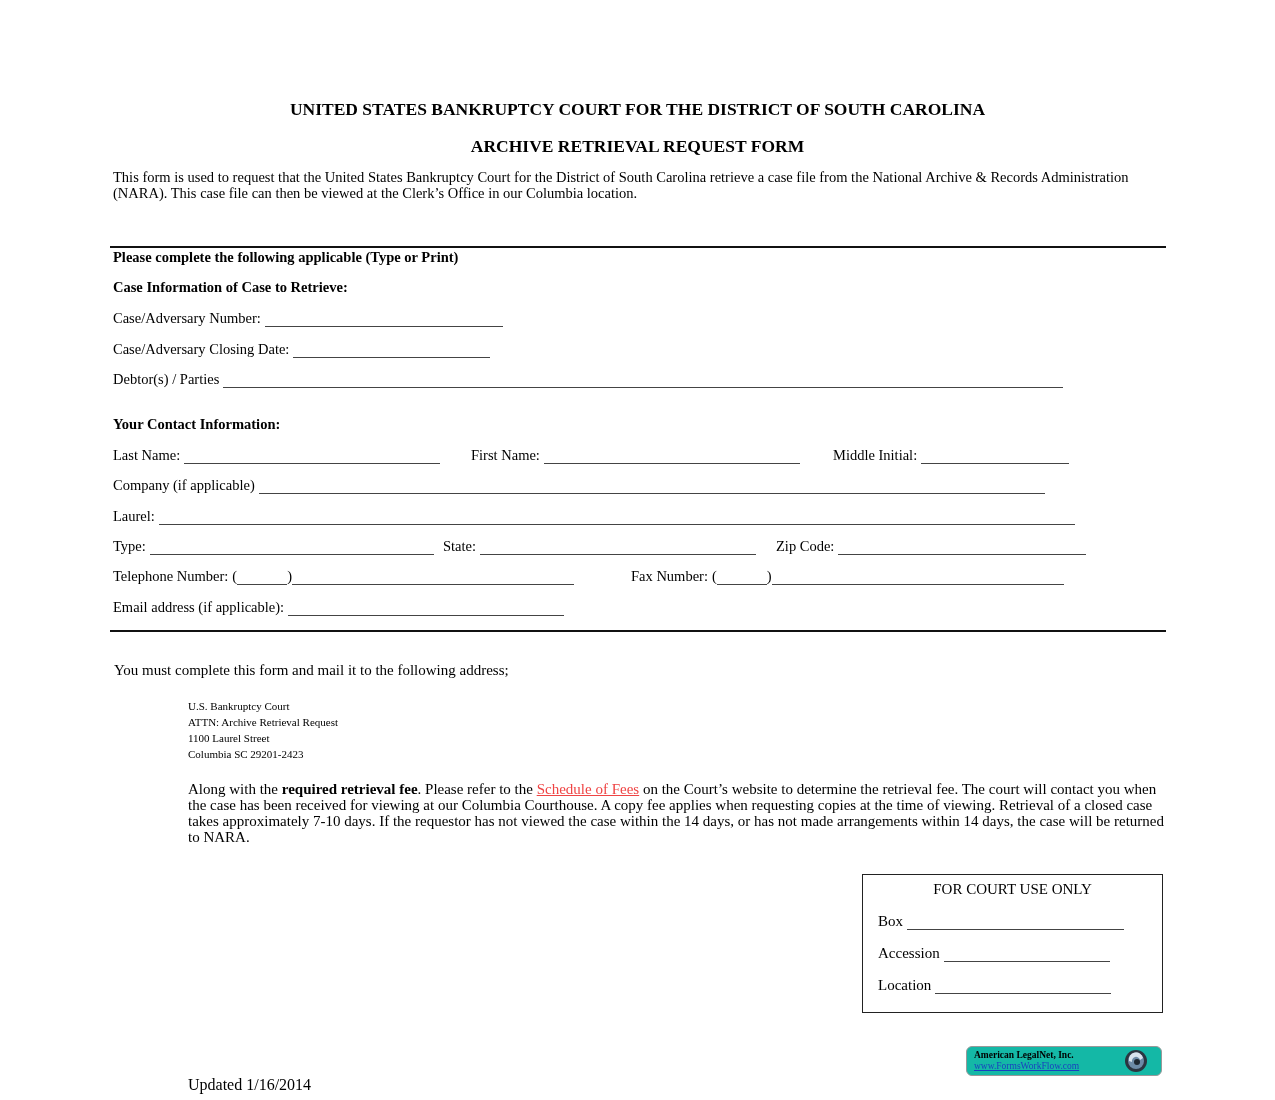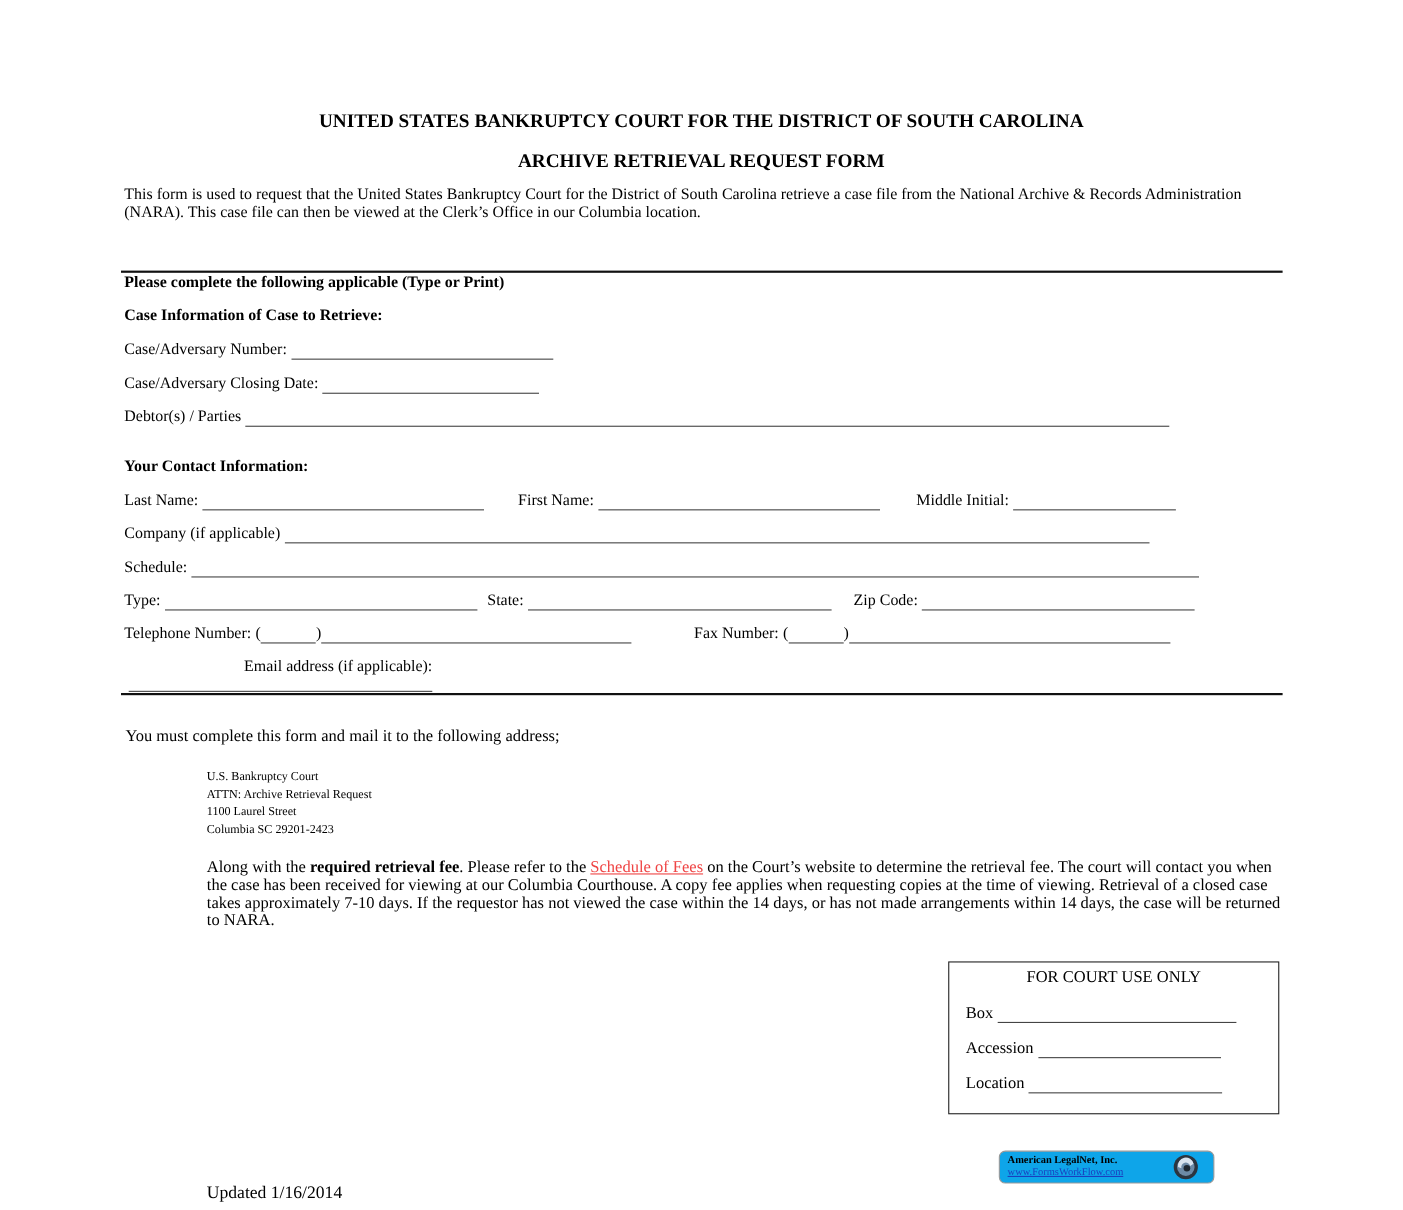--- a/index.html
+++ b/index.html
@@ -15,22 +15,22 @@
   .field .line { border-bottom: 1px solid #444; height: 13px; margin-left: 4px; }
   .line-input { border: none; outline: none; background: transparent; font-family: inherit; font-size: 13px; padding: 0 2px; height: 13px; }
   .para { font-size: 15px; line-height: 16px; }
   .addr { left: 188px; font-size: 11px; line-height: 16px; }
   .fee { left: 188px; width: 980px; font-size: 15px; line-height: 16px; white-space: normal; }
   .fee a { color: #ef4444; text-decoration: underline; }
   .court-box { position: absolute; left: 862px; top: 874px; width: 299px; height: 137px; border: 1.5px solid #222; }
   .court-box .hdr { position: absolute; left: 0; width: 100%; top: 6px; text-align: center; font-size: 15px; }
   .court-box .field { font-size: 15px; }
   .updated { left: 188px; top: 1036px; font-size: 16px; margin-top: 40px; }
-  .badge { position: absolute; left: 908px; top: 1046px; width: 194px; height: 28px;
-           border: 1px solid #999; border-radius: 6px; background: #0ea5e9; }
+  .badge { position: absolute; left: 966px; top: 1046px; width: 194px; height: 28px;
+           border: 1px solid #999; border-radius: 6px; background: #14b8a6; }
   .badge .co { position: absolute; left: 7px; top: 3px; font-weight: bold; font-size: 9.5px; }
   .badge .url { position: absolute; left: 7px; top: 14px; font-size: 9.5px; color: #1a3fbf; text-decoration: underline; }
   .badge .globe { position: absolute; left: 157px; top: 2px; width: 24px; height: 24px; }
 </style>
 </head>
 <body>
 
 <div class="abs title" style="top:99px;">UNITED STATES BANKRUPTCY COURT FOR THE DISTRICT OF SOUTH CAROLINA</div>
 <div class="abs title" style="top:136px;">ARCHIVE RETRIEVAL REQUEST FORM</div>
 <div class="abs intro" style="top:170px;">This form is used to request that the United States Bankruptcy Court for the District of South Carolina retrieve a case file from the National Archive &amp; Records Administration (NARA). This case file can then be viewed at the Clerk’s Office in our Columbia location.</div>
@@ -67,21 +67,21 @@
   <span class="lbl">Middle Initial:</span>
   <span class="line" style="width:148px;"><input class="line-input" style="width: 144px;" value=""></span>
 </div>
 
 <div class="field" style="left:113px; top:476px;">
   <span class="lbl">Company (if applicable)</span>
   <span class="line" style="width:786px;"><input class="line-input" style="width: 782px;" value=""></span>
 </div>
 
 <div class="field" style="left:113px; top:507px;">
-  <span class="lbl">Schedule:</span>
+  <span class="lbl">Laurel:</span>
   <span class="line" style="width:916px;"><input class="line-input" style="width: 912px;" value=""></span>
 </div>
 
 <div class="field" style="left:113px; top:537px;">
   <span class="lbl">Type:</span>
   <span class="line" style="width:284px;"><input class="line-input" style="width: 280px;" value=""></span>
 </div>
 <div class="field" style="left:443px; top:537px;">
   <span class="lbl">State:</span>
   <span class="line" style="width:276px;"><input class="line-input" style="width: 272px;" value=""></span>
@@ -99,21 +99,21 @@
   <span class="line" style="width:282px; margin-left:0;"><input class="line-input" style="width: 278px;" value=""></span>
 </div>
 <div class="field" style="left:631px; top:567px;">
   <span class="lbl">Fax Number:</span>
   <span class="lbl" style="margin-left:4px;">(</span>
   <span class="line" style="width:50px; margin-left:0;"><input class="line-input" style="width: 46px;" value=""></span>
   <span class="lbl">)</span>
   <span class="line" style="width:292px; margin-left:0;"><input class="line-input" style="width: 288px;" value=""></span>
 </div>
 
-<div class="field" style="left:113px; top:598px;flex-direction:column;">
+<div class="field" style="left:113px; top:598px;">
   <span class="lbl">Email address (if applicable):</span>
   <span class="line" style="width:276px;"><input class="line-input" style="width: 272px;" value=""></span>
 </div>
 
 <div class="rule" style="top:630px;"></div>
 
 <div class="abs para" style="left:114px; top:662px;">You must complete this form and mail it to the following address;</div>
 <div class="abs addr" style="top:698px;">
   <div>U.S. Bankruptcy Court</div>
   <div>ATTN: Archive Retrieval Request</div>

